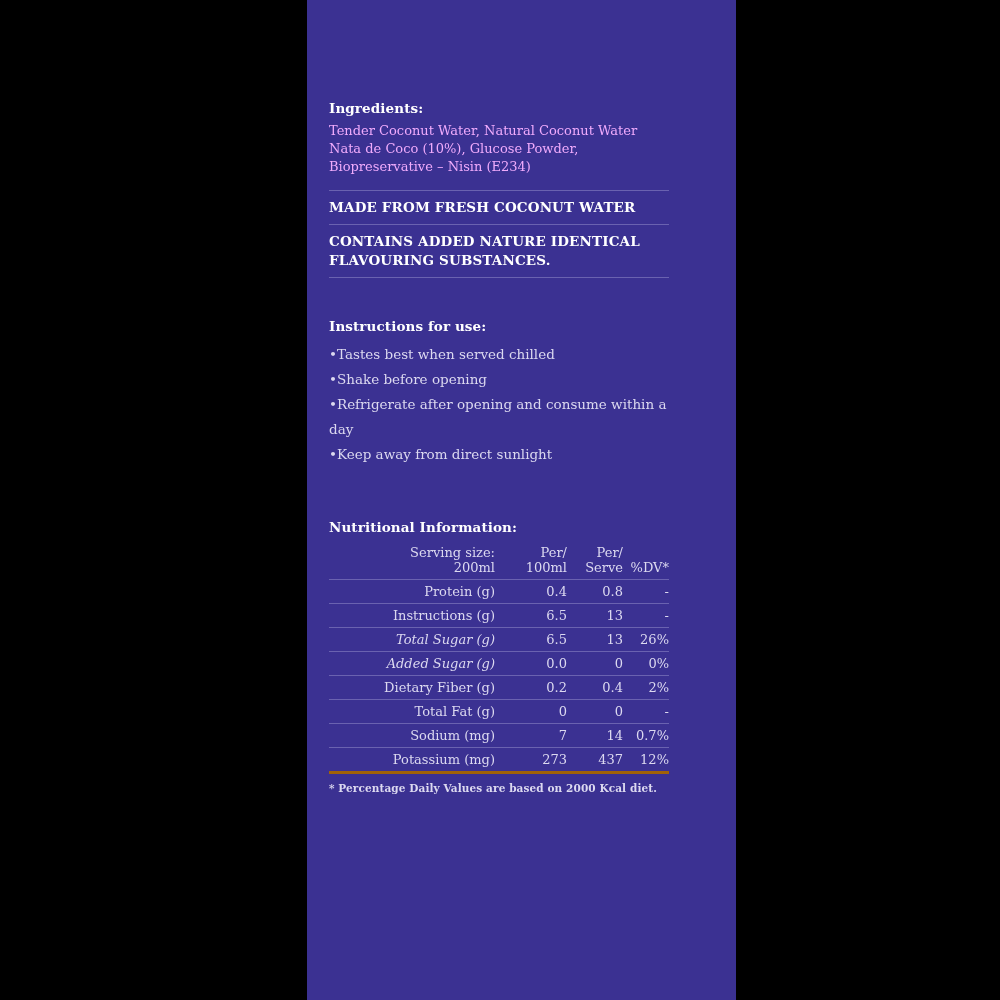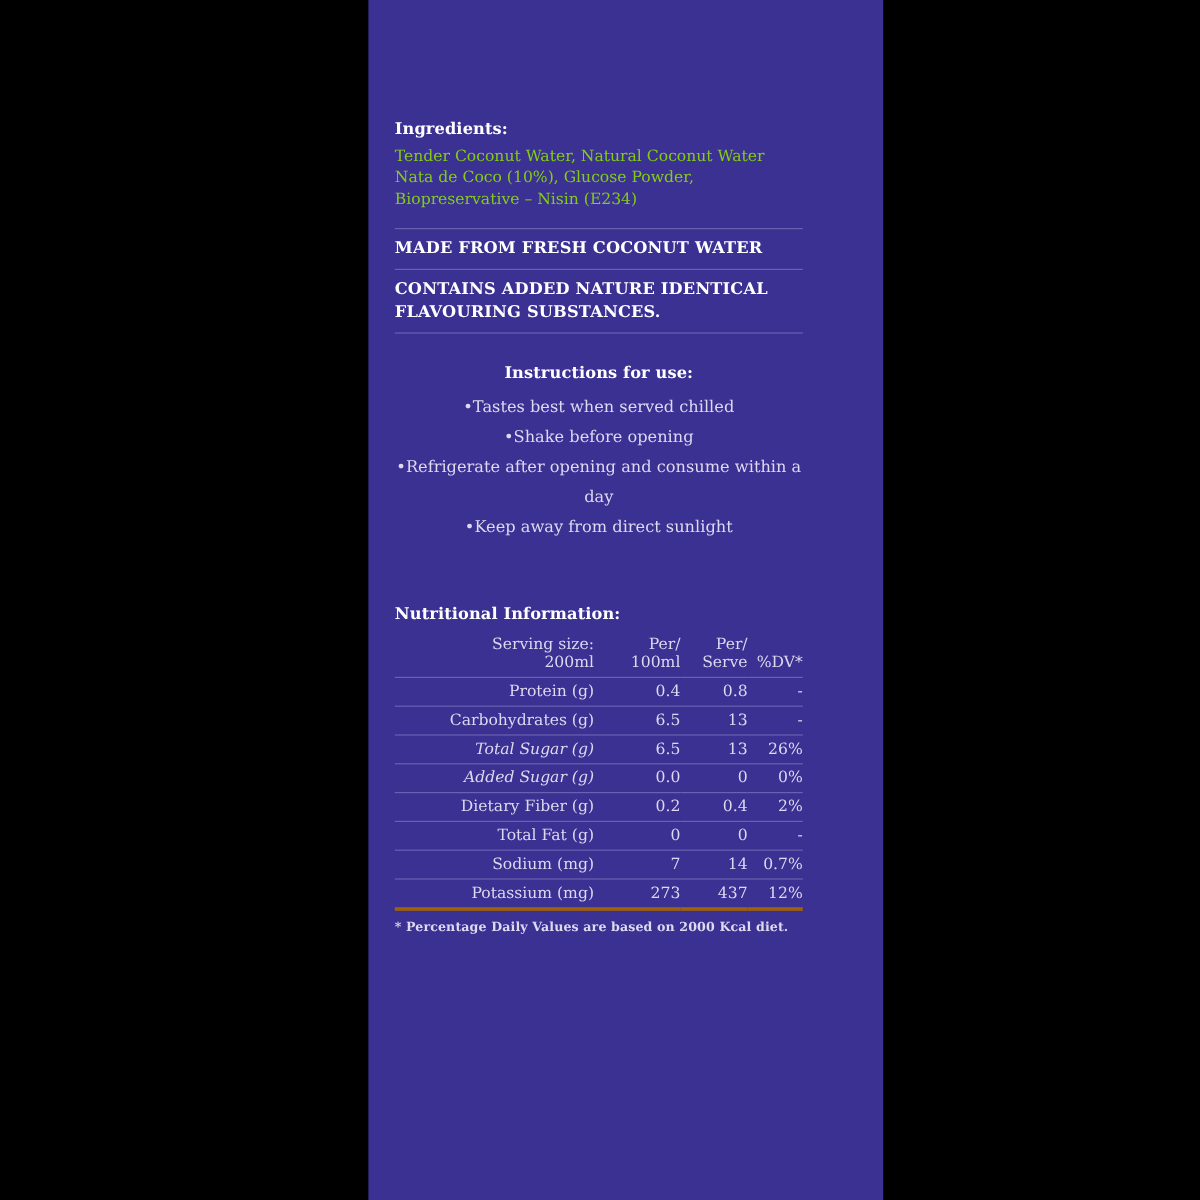--- a/index.html
+++ b/index.html
@@ -38,43 +38,42 @@
   .section-heading {
     font-weight: bold;
     font-size: 13.5px;
     color: #ffffff;
     letter-spacing: 0.1px;
     margin: 0 0 6px 0;
   }
   .ingredients-text {
     font-size: 13px;
     line-height: 18px;
-    color: #84cc16;
+    color: #f0abfc;
     margin: 0;
     white-space: pre-line;
   }
   .rule {
     border: none;
     border-top: 1px solid #6a62b0;
     margin: 14px 0 0 0;
     width: 340px;
   }
   .claim-block {
     padding: 7px 0 7px 0;
   }
   .claim-line {
     font-weight: bold;
     font-size: 13.5px;
     line-height: 19px;
     color: #ffffff;
     letter-spacing: 0.15px;
   }
   .instructions {
-    margin-top: 25px;
-    text-align: center;
+    margin-top: 40px;
   }
   .bullet-list {
     list-style: none;
     margin: 8px 0 0 0;
     padding: 0;
   }
   .bullet-list li {
     font-size: 13.5px;
     line-height: 25px;
     color: #dcd9f0;
@@ -170,21 +169,21 @@
             </tr>
           </thead>
           <tbody>
             <tr>
               <td>Protein (g)</td>
               <td>0.4</td>
               <td>0.8</td>
               <td>-</td>
             </tr>
             <tr>
-              <td>Carbohydrates (g)</td>
+              <td>Instructions (g)</td>
               <td>6.5</td>
               <td>13</td>
               <td>-</td>
             </tr>
             <tr>
               <td class="indent">Total Sugar (g)</td>
               <td>6.5</td>
               <td>13</td>
               <td>26%</td>
             </tr>

